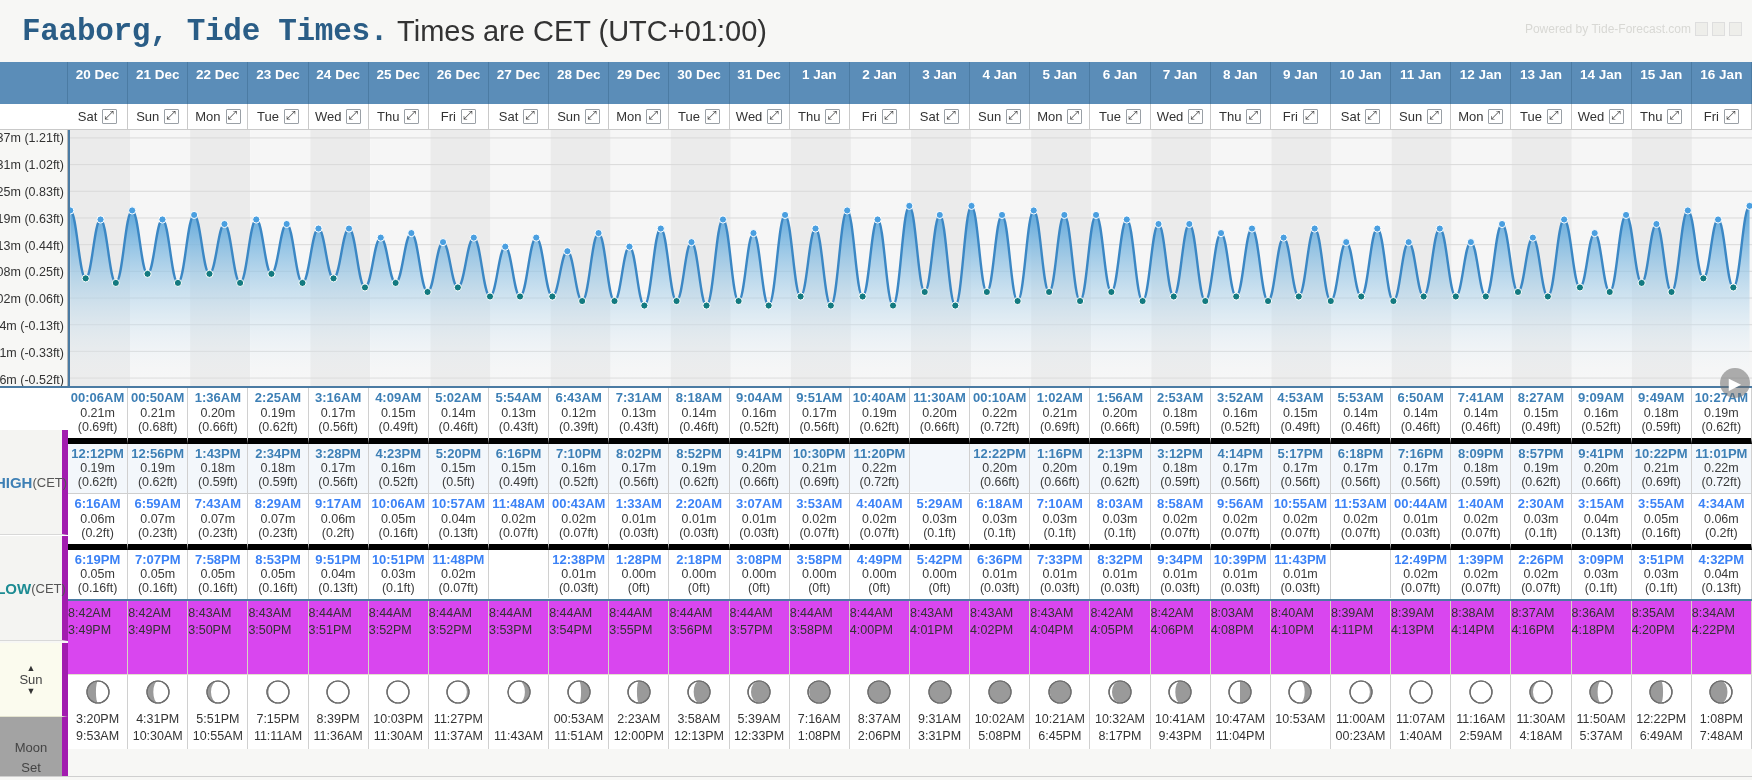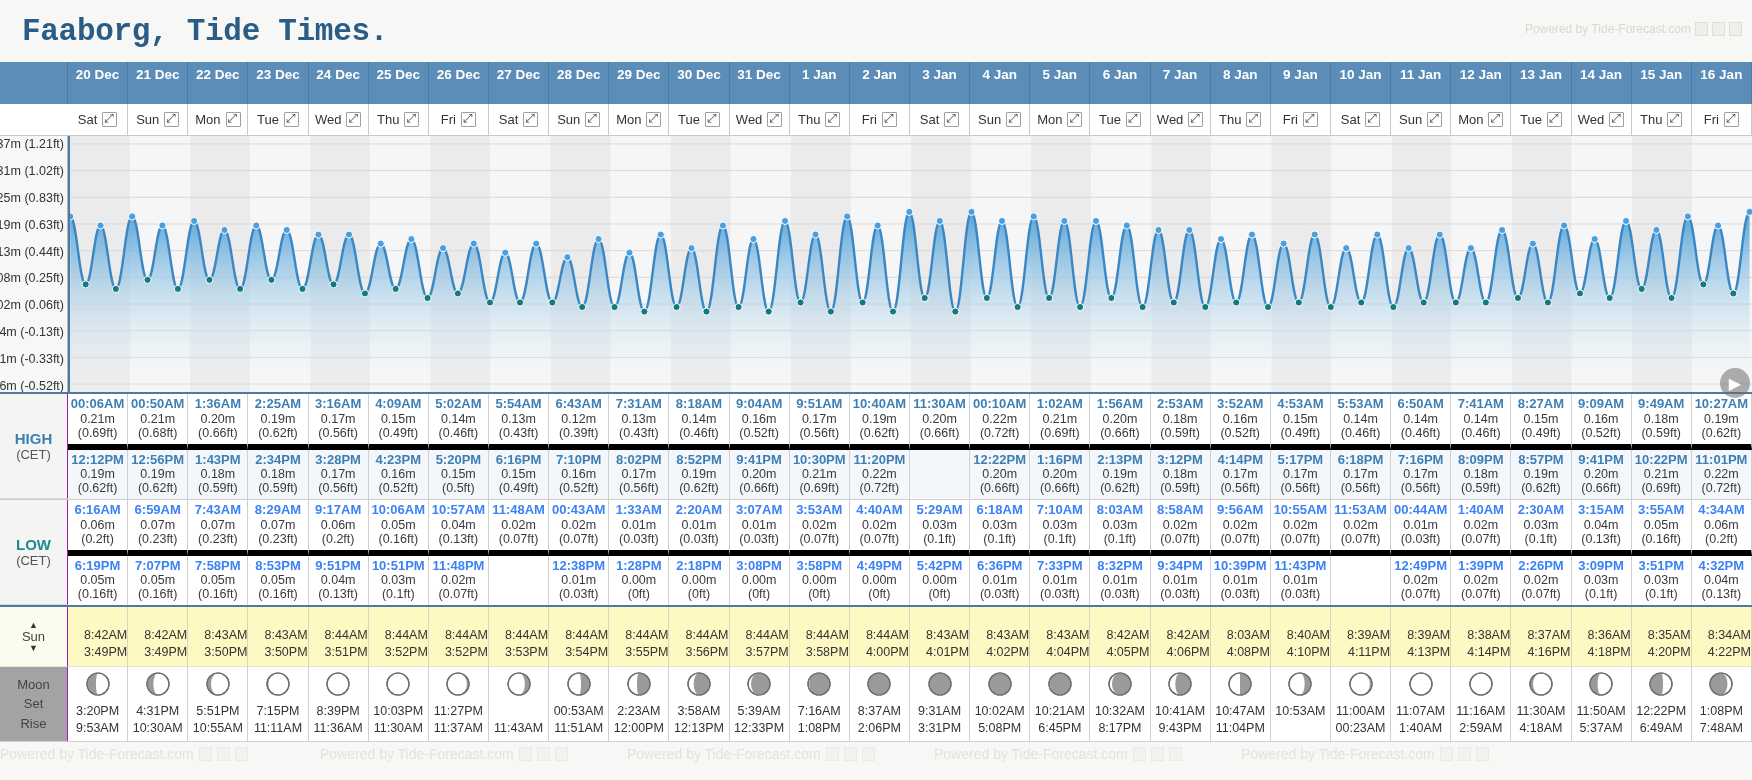--- a/index.html
+++ b/index.html
@@ -81,21 +81,21 @@
     display: flex;
     align-items: center;
     justify-content: center;
     gap: 5px;
     font-size: 13px;
     color: #333;
     background: #fff;
     border-right: 1px solid #c9c9c9;
     border-bottom: 1px solid #c9c9c9;
     padding: 4px 0 4px 0;
-    height: 32px;
+    height: 26px;
     white-space: nowrap;
   }
   .expand-ico {
     width: 15px; height: 15px;
     border: 1px solid #9aa0a6;
     border-radius: 1px;
     background: #fff;
     position: relative;
     flex: 0 0 15px;
   }
@@ -137,29 +137,30 @@
     background: #fff;
     overflow: hidden;
     border-left: 2px solid #4b7ba3;
   }
   .plot svg { display: block; width: 100%; height: 100%; }
 
   
   .tide-block { background: #fff; }
   .rowlabel {
     display: flex;
-    flex-direction: column;
+    flex-direction: row;
     align-items: center;
     justify-content: center;
     background: #f4f4f2;
-    border-right: 1px solid #a21caf;
+    border-right: 6px solid #a21caf;
     border-bottom: 1px solid #d8d8d8;
     font-size: 13px;
     color: #555;
     height: 100%;
+    margin-top: 42px;
   }
   .rowlabel .big { font-size: 15px; font-weight: bold; }
   .hi .big { color: #3d7fb5; }
   .lo .big { color: #1c8b93; }
 
   .tcell {
     border-right: 1px solid #d0d0d0;
     text-align: center;
     font-size: 12.5px;
     color: #333;
@@ -176,27 +177,27 @@
   .sep-row { border-bottom: 6px solid #000000; }
   .hi-group { border-bottom: 1px solid #cfcfcf; }
   .lo-group { border-bottom: 2px solid #4b7ba3; }
 
   
   .sun-row .label-col .rowlabel {
     background: #fbfbee;
     border-bottom: 1px solid #e4e4cf;
   }
   .sun-cell {
-    background: #fef9c3;
+    background: #d946ef;
     border-right: 1px solid #d6d6c2;
     border-bottom: 1px solid #e1e1cd;
-    text-align: right;
+    text-align: left;
     font-size: 12.5px;
     color: #333;
-    padding: 20px 0 5px 0;
+    padding: 4px 0 5px 0;
     line-height: 1.35;
   }
   .sun-label {
     display:flex; flex-direction:column; align-items:center; justify-content:center;
     font-size: 13px; color: #444;
   }
   .arw { font-size: 9px; line-height: 8px; color:#333; }
 
   
   .moon-row .label-col .rowlabel { background:#a3a3a3; border-bottom:none; }
@@ -253,20 +254,21 @@
     z-index: 30;
   }
 </style>
 </head>
 <body>
 
 <div id="app">
 
   <div class="page-header">
     <span class="title-main">Faaborg, Tide Times.</span>
+    <span class="title-sub">Times are CET (UTC+01:00)</span>
     <div class="hdr-watermark">
       <span>Powered by Tide-Forecast.com</span>
       <span class="wm-box"></span>
       <span class="wm-box"></span>
       <span class="wm-box"></span>
     </div>
   </div>
 
   <div class="sheet">
 

